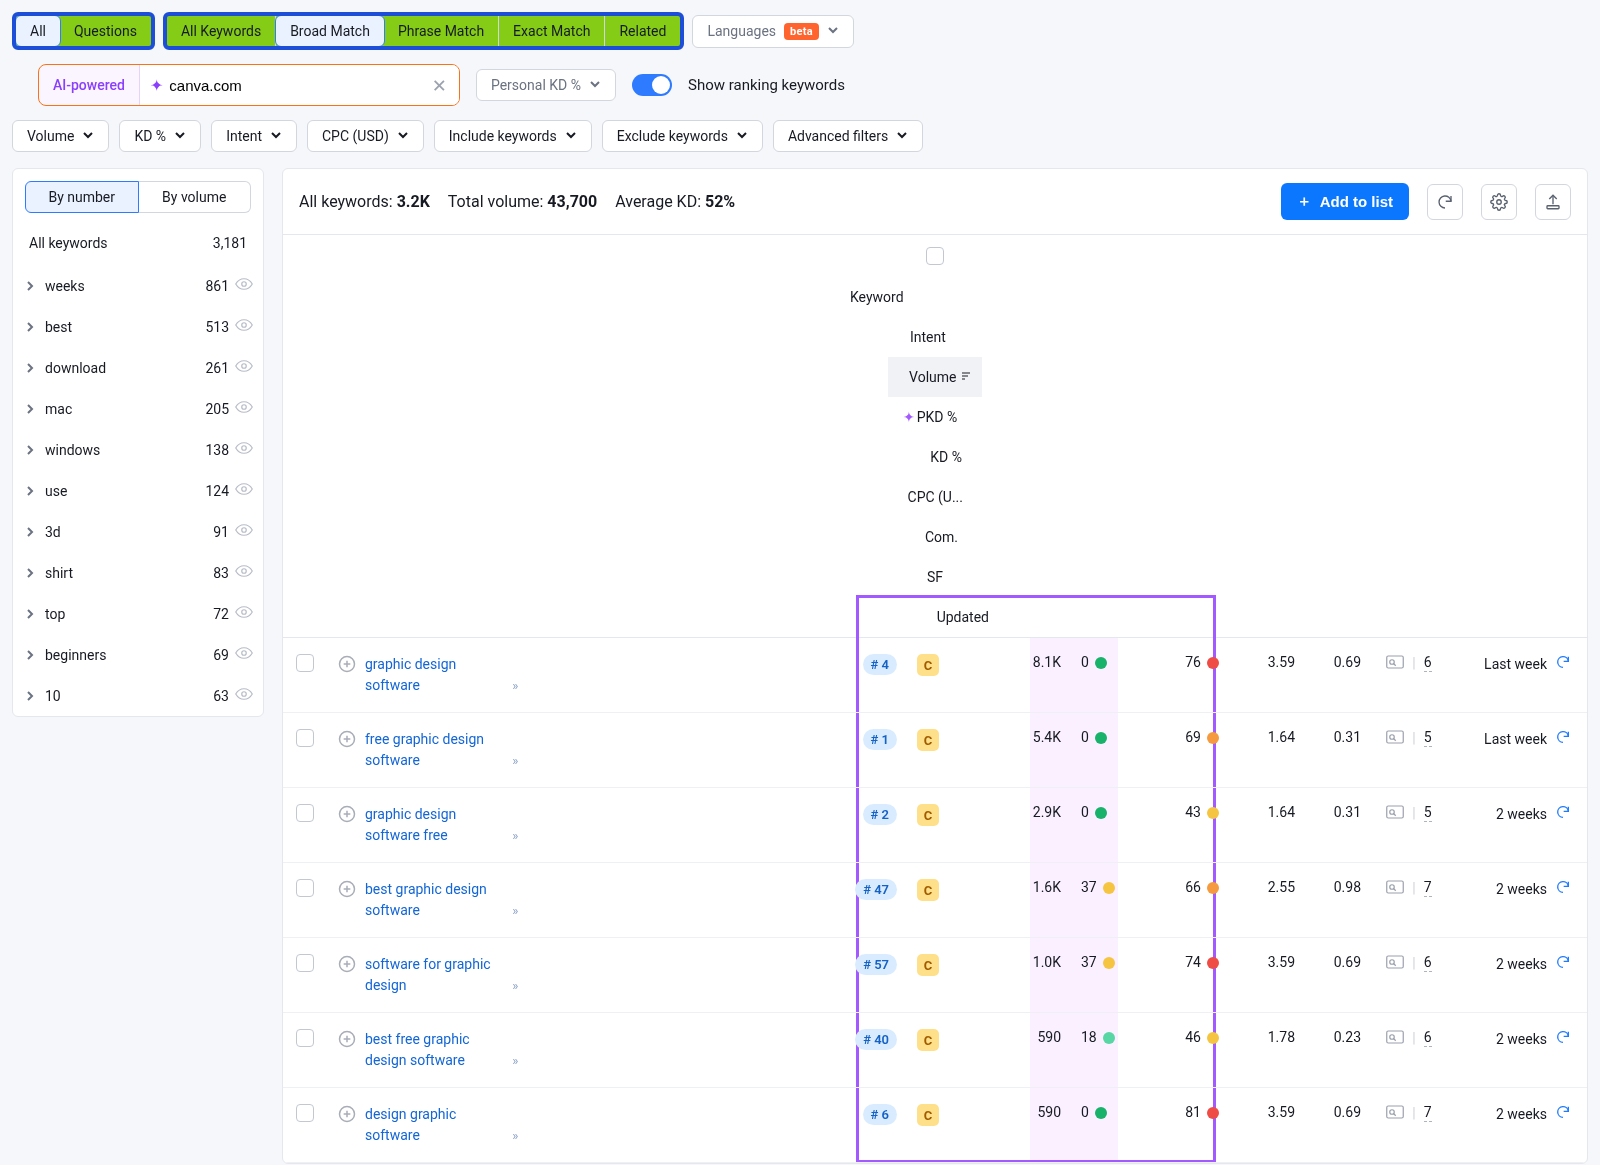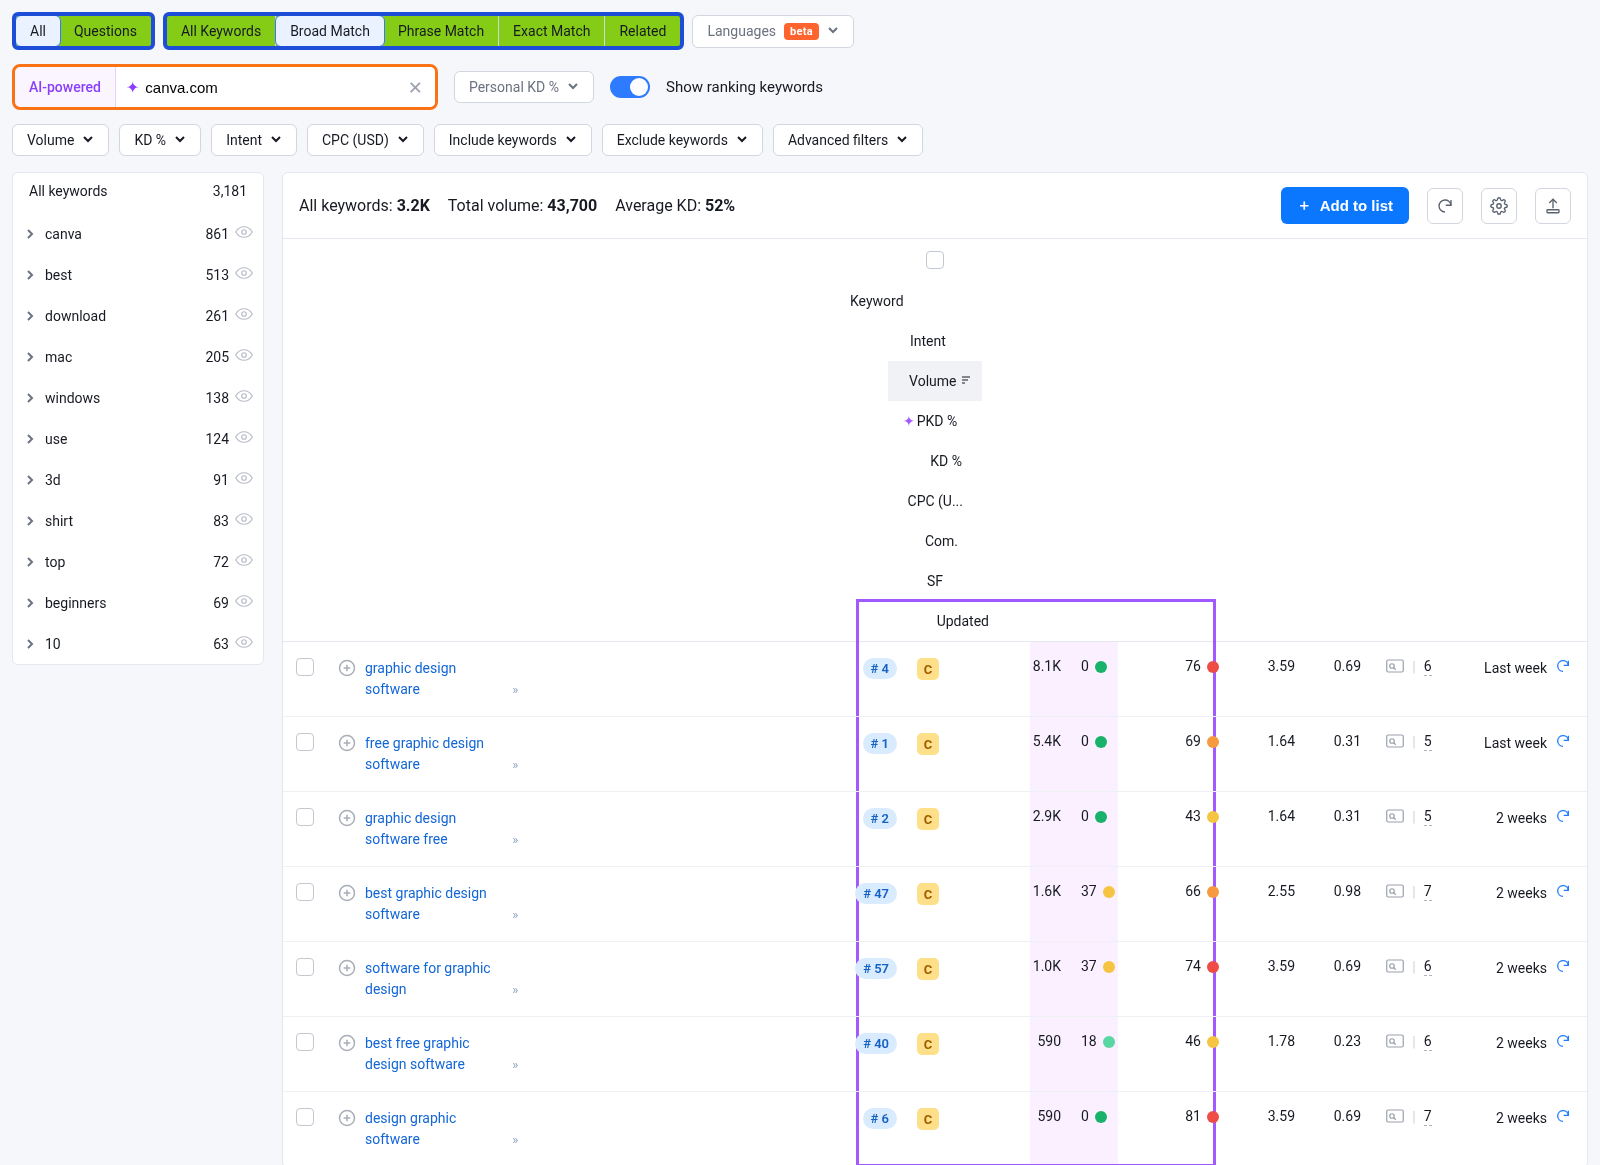--- a/index.html
+++ b/index.html
@@ -13,21 +13,21 @@
 .seg .seg-item:last-child { border-right: none; }
 .seg .seg-item.active { background: #eaf2ff; border: 1px solid #2f7bff; color: #171a22; margin: -1px; z-index: 1; position: relative; border-radius: 6px; }
 .btn { display: inline-flex; align-items: center; gap: 8px; padding: 7px 14px; border: 1px solid #d2d6de; border-radius: 6px; background: #fff; cursor: pointer; color: #171a22; }
 .btn.muted { color: #6b7280; }
 .chev { display: inline-block; }
 .chev svg { width: 12px; height: 12px; stroke: #171a22; stroke-width: 2; fill: none; }
 .btn.muted .chev svg { stroke: #6b7280; }
 .badge-beta { background: #ff642e; color: #fff; font-size: 11px; font-weight: 700; padding: 2px 6px; border-radius: 4px; letter-spacing: .3px; }
 
 .ai-row { display: flex; align-items: center; gap: 16px; margin-bottom: 14px; }
-.ai-box { display: inline-flex; align-items: center; border: 3px solid #f97316; border-radius: 8px; overflow: hidden; background: #faf5ff; }
+.ai-box { display: inline-flex; align-items: center; border: 1px solid #f97316; border-radius: 8px; overflow: hidden; background: #faf5ff; margin-left: 26px; }
 .ai-label { padding: 8px 14px; color: #8a3ffc; font-weight: 500; }
 .ai-input-wrap { display: flex; align-items: center; background: #fff; border-left: 1px solid #e4d3fb; padding: 0 12px 0 10px; min-width: 320px; height: 40px; }
 .ai-input-wrap input { border: none; outline: none; flex: 1; font-size: 15px; padding: 8px 6px; }
 .ai-spark { color: #8a3ffc; font-size: 16px; }
 .ai-clear { color: #9ca3af; font-size: 18px; cursor: pointer; }
 
 .toggle { width: 40px; height: 22px; border-radius: 11px; background: #2f7bff; position: relative; cursor: pointer; }
 .toggle .knob { width: 18px; height: 18px; border-radius: 50%; background: #fff; position: absolute; top: 2px; right: 2px; }
 .toggle-label { font-size: 15px; }
 
@@ -187,30 +187,34 @@
       <div class="btn">
         <span>Advanced filters</span>
         <span class="chev"><svg viewBox="0 0 12 12">
             <polyline points="2,4 6,8 10,4"></polyline>
           </svg></span>
       </div>
     </div>
 
   <div class="main">
     <div class="sidebar">
+      <div class="sb-seg" id="sb-seg">
+          <div class="sb-btn active">By number</div>
+          <div class="sb-btn ">By volume</div>
+        </div>
       <div class="sb-total">
         <span>All keywords</span>
         <span>3,181</span>
       </div>
       <div class="sb-list" id="sb-list">
           <div class="sb-row">
     <span class="sb-chev"><svg viewBox="0 0 10 10">
                 <polyline points="3,1 7,5 3,9"></polyline>
               </svg></span>
-    <span class="sb-label">canva</span>
+    <span class="sb-label">weeks</span>
     <span class="sb-count">861</span>
     <span class="sb-eye"><svg viewBox="0 0 24 24">
                 <path d="M1 12s4-7 11-7 11 7 11 7-4 7-11 7S1 12 1 12z"></path>
                 <circle cx="12" cy="12" r="3"></circle>
               </svg></span>
   </div>
           <div class="sb-row">
     <span class="sb-chev"><svg viewBox="0 0 10 10">
                 <polyline points="3,1 7,5 3,9"></polyline>
               </svg></span>

